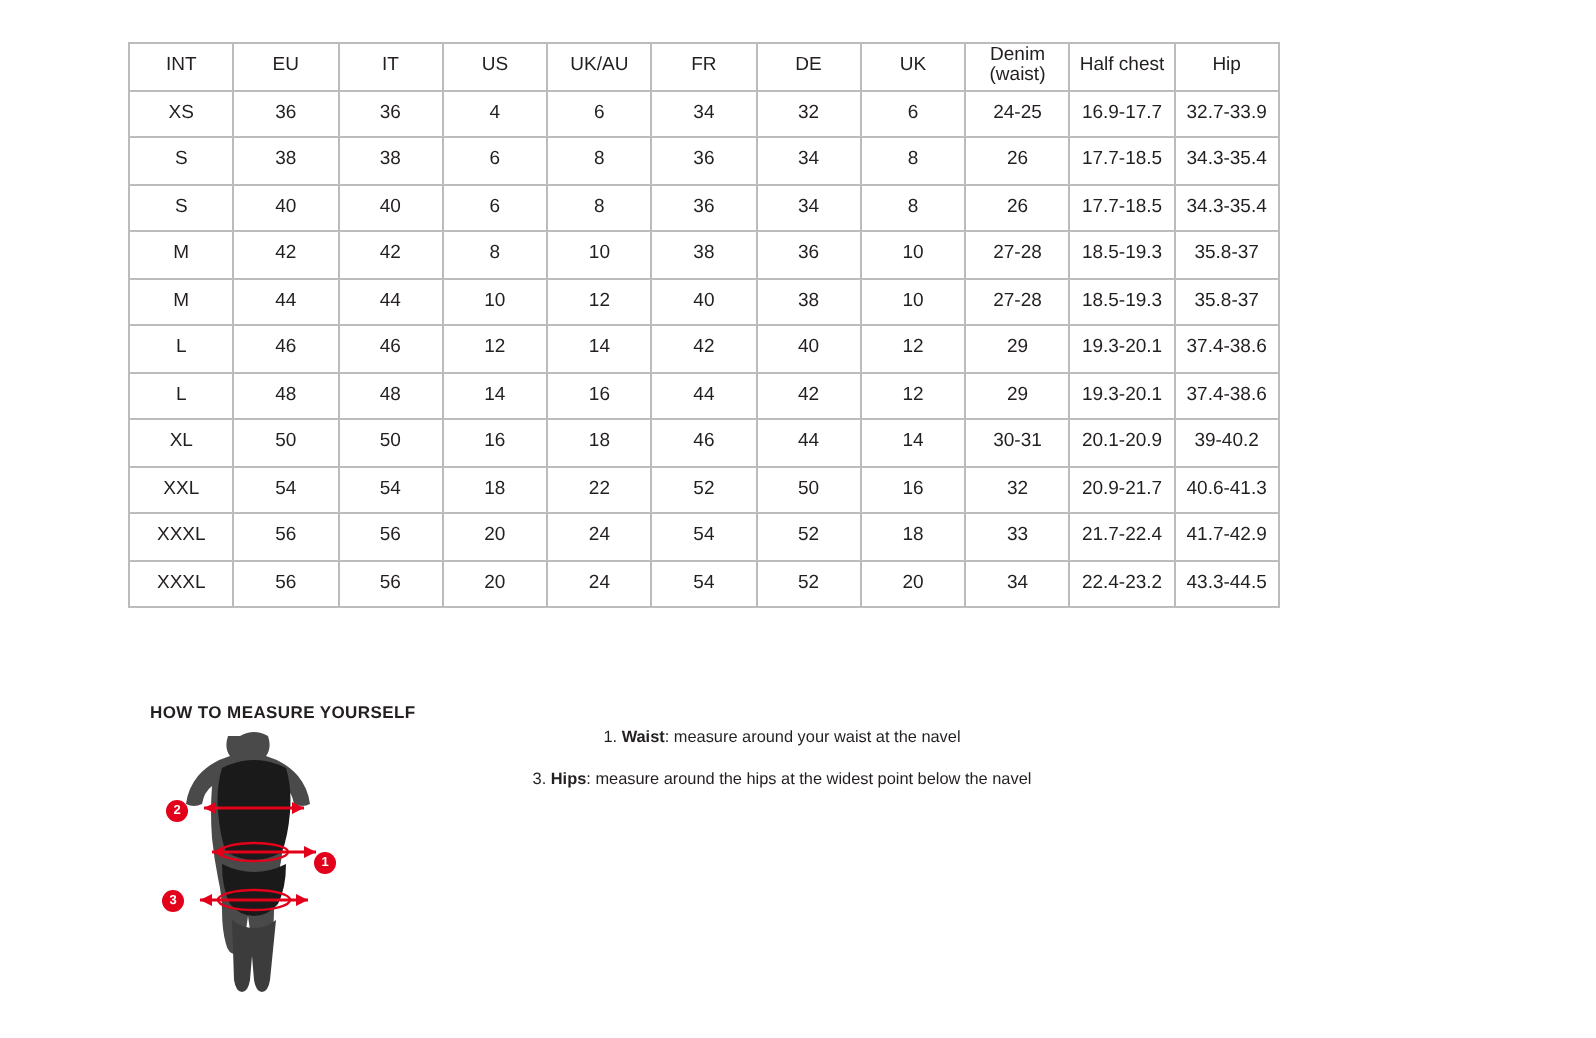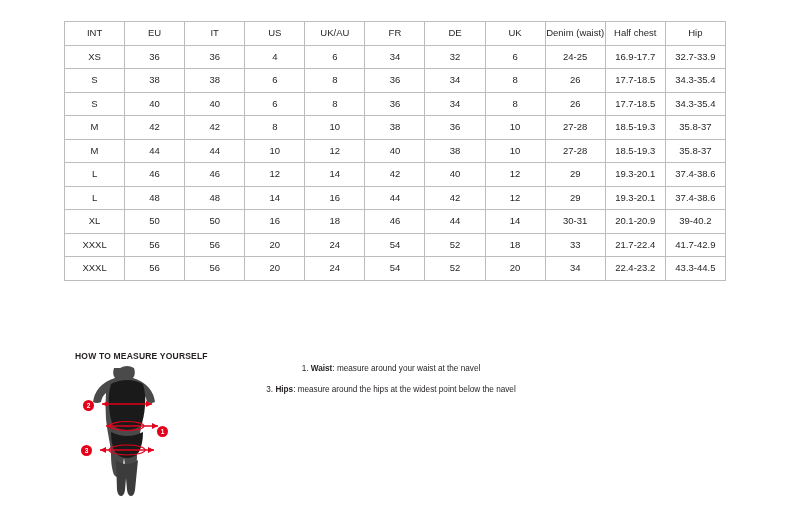--- a/index.html
+++ b/index.html
@@ -21,21 +21,21 @@
   }
   
   .table-wrap {
     position: absolute;
     left: 64px;
     top: 21px;
     width: 670px;
   }
   table.size-table {
     border-collapse: collapse;
-    width: 662px;
+    width: 576px;
     table-layout: fixed;
   }
   table.size-table td,
   table.size-table th {
     border: 1px solid #bcbcbc;
     height: 22.5px;
     text-align: center;
     vertical-align: middle;
     font-size: 9.5px;
     font-weight: normal;
@@ -221,20 +221,33 @@
           <td>16</td>
           <td>18</td>
           <td>46</td>
           <td>44</td>
           <td>14</td>
           <td>30-31</td>
           <td>20.1-20.9</td>
           <td>39-40.2</td>
         </tr>
         <tr>
+          <td>XXL</td>
+          <td>54</td>
+          <td>54</td>
+          <td>18</td>
+          <td>22</td>
+          <td>52</td>
+          <td>50</td>
+          <td>16</td>
+          <td>32</td>
+          <td>20.9-21.7</td>
+          <td>40.6-41.3</td>
+        </tr>
+        <tr>
           <td>XXXL</td>
           <td>56</td>
           <td>56</td>
           <td>20</td>
           <td>24</td>
           <td>54</td>
           <td>52</td>
           <td>18</td>
           <td>33</td>
           <td>21.7-22.4</td>

